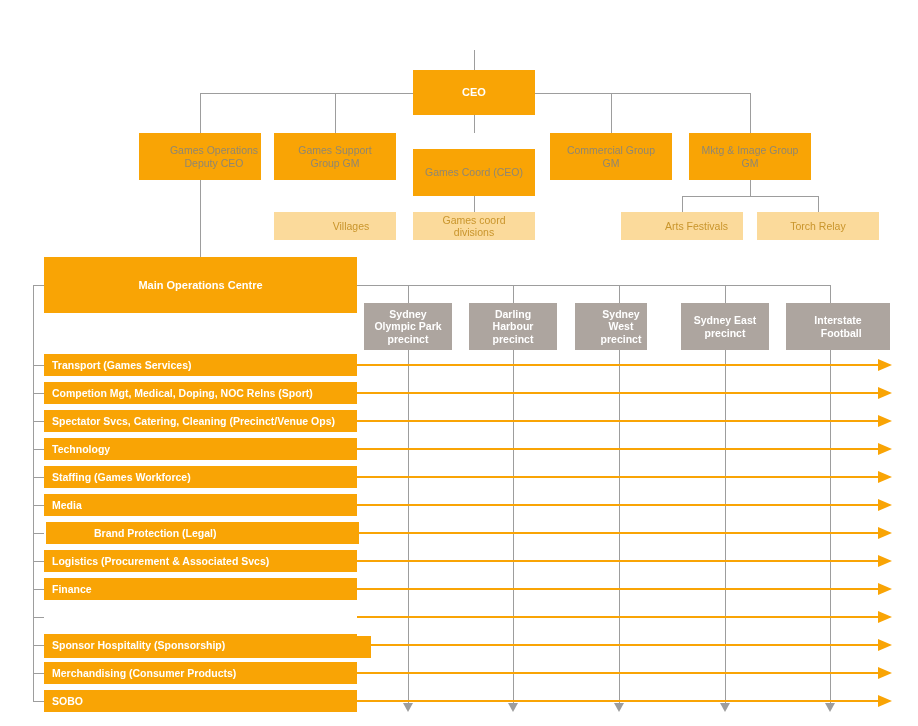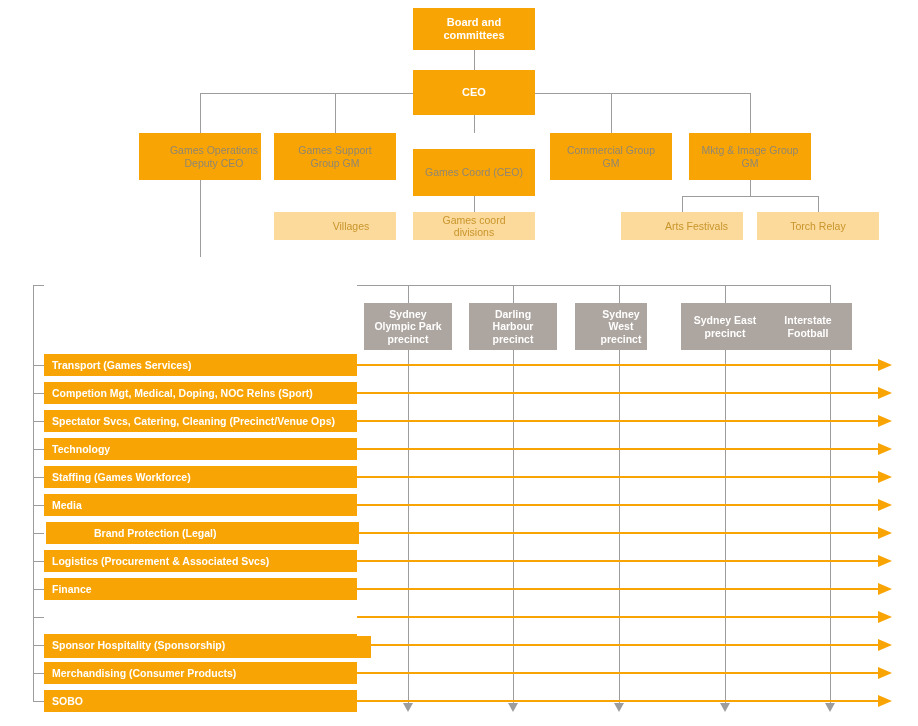--- a/index.html
+++ b/index.html
@@ -103,25 +103,24 @@
       <div class="aln" style="left: 357px; top: 644px; width: 521px; height: 2px;"></div>
       <div class="ar" style="left: 878px; top: 639px;"></div>
       <div class="ln" style="left: 33px; top: 673px; width: 11px; height: 1px;"></div>
       <div class="aln" style="left: 357px; top: 672px; width: 521px; height: 2px;"></div>
       <div class="ar" style="left: 878px; top: 667px;"></div>
       <div class="ln" style="left: 33px; top: 701px; width: 11px; height: 1px;"></div>
       <div class="aln" style="left: 357px; top: 700px; width: 521px; height: 2px;"></div>
       <div class="ar" style="left: 878px; top: 695px;"></div>
     </div>
 
-  <div class="box solid" style="left:413px; top:8px;  width:122px; height:42px;">Board and
-committees</div>
 
   <div class="box solid" style="left:413px; top:70px; width:122px; height:45px;">CEO</div>
 
+  <div class="box solid" style="left:44px; top:257px; width:313px; height:56px;">Main Operations Centre</div>
 
   <div id="execs">
       <div class="box exec" style="left: 139px; top: 133px; width: 122px; height: 47px; padding-left: 28px;">Games Operations
 Deputy CEO</div>
       <div class="box exec" style="left: 274px; top: 133px; width: 122px; height: 47px;">Games Support
 Group GM</div>
       <div class="box exec" style="left: 413px; top: 133px; width: 122px; height: 47px; margin-top: 16px;">Games Coord (CEO)</div>
       <div class="box exec" style="left: 550px; top: 133px; width: 122px; height: 47px;">Commercial Group
 GM</div>
       <div class="box exec" style="left: 689px; top: 133px; width: 122px; height: 47px;">Mktg &amp; Image Group
@@ -138,21 +137,21 @@
       <div class="box gray" style="left: 364px; top: 303px; width: 88px; height: 47px;">Sydney
 Olympic Park
 precinct</div>
       <div class="box gray" style="left: 469px; top: 303px; width: 88px; height: 47px;">Darling
 Harbour
 precinct</div>
       <div class="box gray" style="left: 575px; top: 303px; width: 72px; height: 47px; padding-left: 20px;">Sydney West
 precinct</div>
       <div class="box gray" style="left: 681px; top: 303px; width: 88px; height: 47px;">Sydney East
 precinct</div>
-      <div class="box gray" style="left: 764px; top: 303px; width: 88px; height: 47px;">Interstate
+      <div class="box gray" style="left: 786px; top: 303px; width: 104px; height: 47px; text-align: right;">Interstate
 Football</div>
     </div>
   <div id="frows">
       <div class="frow" style="left: 44px; top: 354px; width: 313px; height: 22px;">Transport (Games Services)</div>
       <div class="frow" style="left: 44px; top: 382px; width: 313px; height: 22px;">Competion Mgt, Medical, Doping, NOC Relns (Sport)</div>
       <div class="frow" style="left: 44px; top: 410px; width: 313px; height: 22px;">Spectator Svcs, Catering, Cleaning (Precinct/Venue Ops)</div>
       <div class="frow" style="left: 44px; top: 438px; width: 313px; height: 22px;">Technology</div>
       <div class="frow" style="left: 44px; top: 466px; width: 313px; height: 22px;">Staffing (Games Workforce)</div>
       <div class="frow" style="left: 44px; top: 494px; width: 313px; height: 22px;">Media</div>
       <div class="frow" style="left: 46px; top: 522px; width: 313px; height: 22px; padding-left: 48px;">Brand Protection (Legal)</div>

